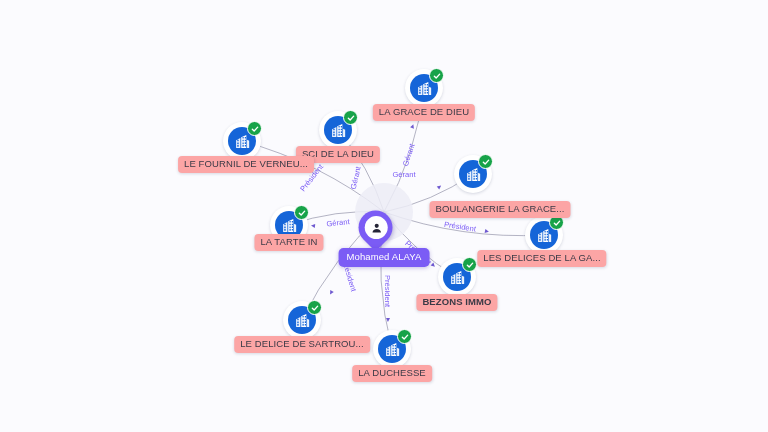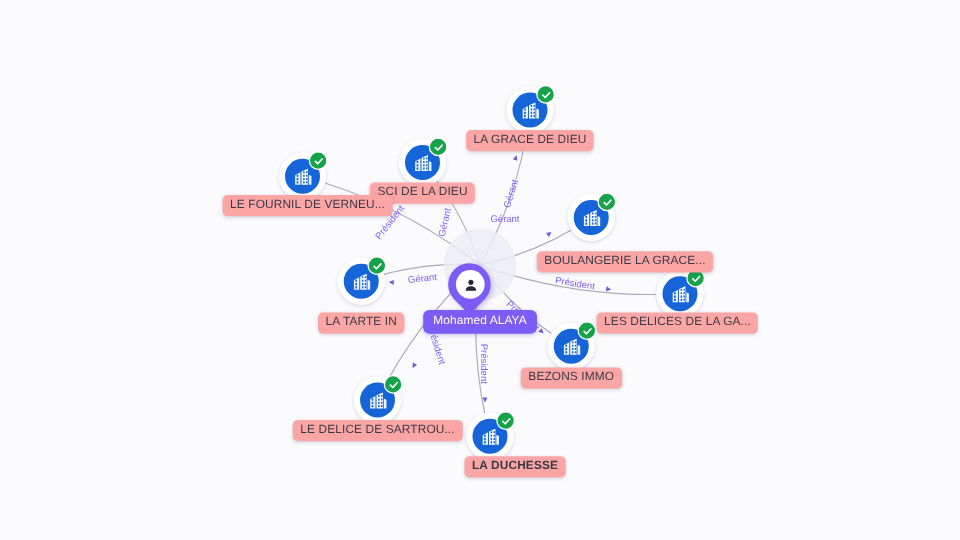--- a/index.html
+++ b/index.html
@@ -342,20 +342,20 @@
           </div>
         </div>
       </div>
     </div>
   <div id="label-layer">
       <div class="label-chip" style="left: 424px; top: 104px;">LA GRACE DE DIEU</div>
       <div class="label-chip" style="left: 338px; top: 146px;">SCI DE LA DIEU</div>
       <div class="label-chip" style="left: 246px; top: 156px;">LE FOURNIL DE VERNEU...</div>
       <div class="label-chip" style="left: 500px; top: 189px; margin-top: 12px;">BOULANGERIE LA GRACE...</div>
       <div class="label-chip" style="left: 542px; top: 250px; text-align: center;">LES DELICES DE LA GA...</div>
-      <div class="label-chip" style="left: 289px; top: 250px;">LA TARTE IN</div>
-      <div class="label-chip" style="left: 457px; top: 294px;">BEZONS IMMO</div>
+      <div class="label-chip" style="left: 289px; top: 234px;">LA TARTE IN</div>
+      <div class="label-chip" style="left: 457px; top: 294px; font-weight: bold;">BEZONS IMMO</div>
       <div class="label-chip" style="left: 302px; top: 336px;">LE DELICE DE SARTROU...</div>
-      <div class="label-chip" style="left: 412px; top: 365px; font-weight: bold;">LA DUCHESSE</div>
+      <div class="label-chip" style="left: 392px; top: 365px;">LA DUCHESSE</div>
       <div class="label-chip person-label" style="left: 384px; top: 236px; margin-top: 12px;">Mohamed ALAYA</div>
     </div>
 
 </div>
 
 </body></html>

